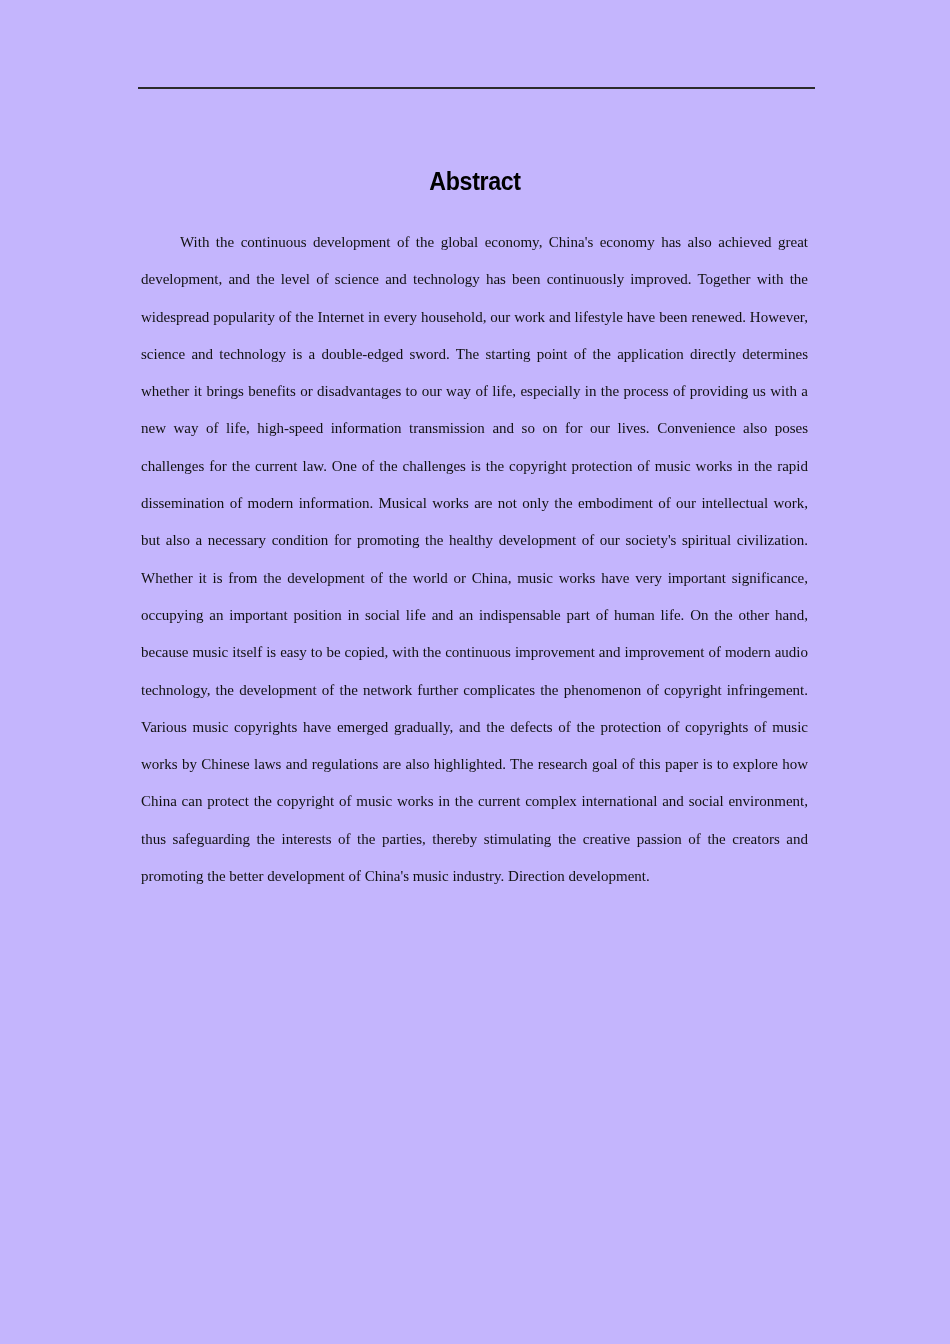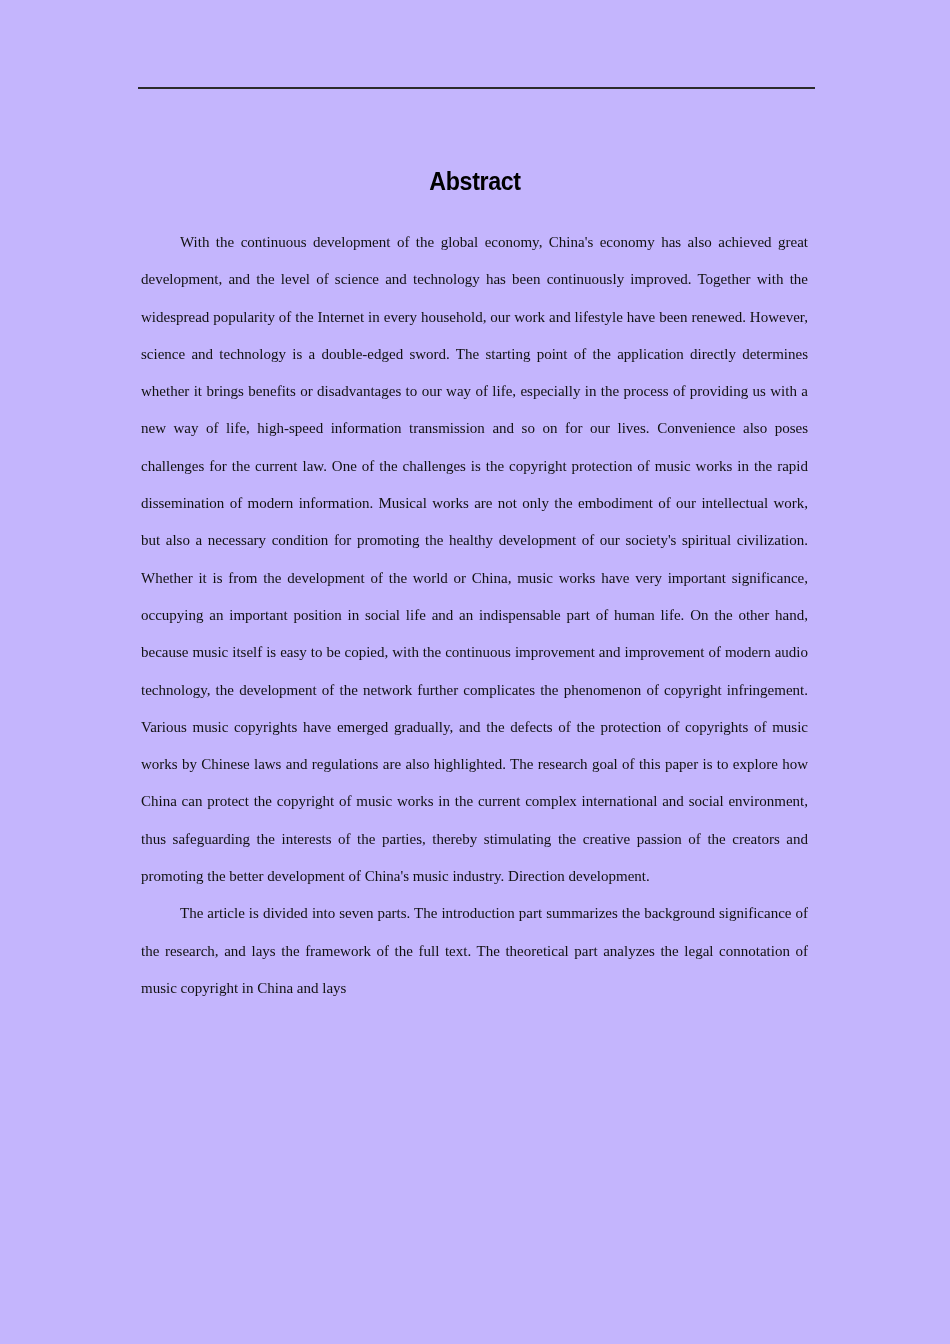--- a/index.html
+++ b/index.html
@@ -83,16 +83,15 @@
 <body>
 
 <div class="page">
 
   <div class="header-rule"></div>
 
   <h1 class="section-title">Abstract</h1>
 
   <div class="body-block">
     <p class="body-para">With the continuous development of the global economy, China's economy has also achieved great development, and the level of science and technology has been continuously improved. Together with the widespread popularity of the Internet in every household, our work and lifestyle have been renewed. However, science and technology is a double-edged sword. The starting point of the application directly determines whether it brings benefits or disadvantages to our way of life, especially in the process of providing us with a new way of life, high-speed information transmission and so on for our lives. Convenience also poses challenges for the current law. One of the challenges is the copyright protection of music works in the rapid dissemination of modern information. Musical works are not only the embodiment of our intellectual work, but also a necessary condition for promoting the healthy development of our society's spiritual civilization. Whether it is from the development of the world or China, music works have very important significance, occupying an important position in social life and an indispensable part of human life. On the other hand, because music itself is easy to be copied, with the continuous improvement and improvement of modern audio technology, the development of the network further complicates the phenomenon of copyright infringement. Various music copyrights have emerged gradually, and the defects of the protection of copyrights of music works by Chinese laws and regulations are also highlighted. The research goal of this paper is to explore how China can protect the copyright of music works in the current complex international and social environment, thus safeguarding the interests of the parties, thereby stimulating the creative passion of the creators and promoting the better development of China's music industry. Direction development.</p>
-    <p class="body-para">The article is divided into seven parts. The introduction part summarizes the background significance of the research, and lays the framework of the full text. The theoretical part analyzes the legal connotation of music copyright in China and lays</p>
   </div>
 
 </div>
 
 </body></html>

